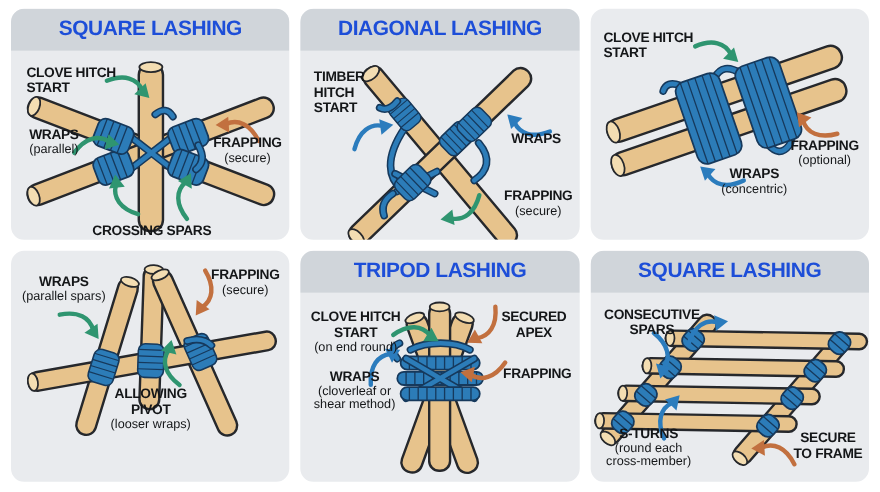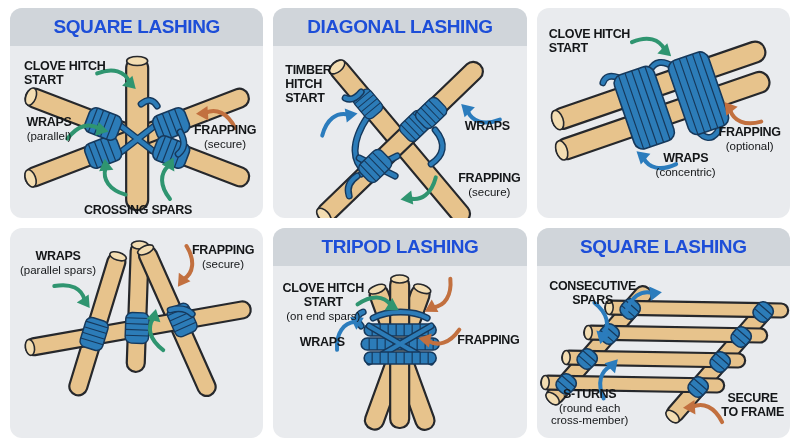--- a/index.html
+++ b/index.html
@@ -222,20 +222,22 @@
       <svg class="arw" style="left:154px;top:24px;transform:rotate(122deg)" viewBox="0 0 44 30">
           <path class="ap" d="M3 25 C 11 9 23 4 34 9" stroke="#c2703f"></path>
           <polygon points="32,2 44,10 31,17" fill="#c2703f"></polygon>
         </svg>
       <svg class="arw" style="left:126px;top:88px;transform:rotate(-80deg)" viewBox="0 0 44 30">
           <path class="ap" d="M3 25 C 11 9 23 4 34 9" stroke="#2f9570"></path>
           <polygon points="32,2 44,10 31,17" fill="#2f9570"></polygon>
         </svg>
       <div class="lbl tc" style="left:4px;top:22px;width:88px"><span class="t">WRAPS</span><span class="sub">(parallel spars)</span></div>
       <div class="lbl tc" style="left:176px;top:16px;width:74px"><span class="t">FRAPPING</span><span class="sub">(secure)</span></div>
+      <div class="lbl tc" style="left:78px;top:124px;width:98px"><span class="t">ALLOWING
+PIVOT</span><span class="sub">(looser wraps)</span></div>
     </div>
   </section>
 
   <section class="panel">
     <header class="panel-header">
       <h2 class="panel-title">TRIPOD LASHING</h2>
     </header>
     <div class="panel-body">
       <svg class="illus" viewBox="0 0 253 172">
         <g transform="rotate(20 127 85)">
@@ -277,22 +279,25 @@
         </svg>
       <svg class="arw" style="left:54px;top:52px;transform:rotate(-30deg)" viewBox="0 0 44 30">
           <path class="ap" d="M3 25 C 11 9 23 4 34 9" stroke="#2b7cbd"></path>
           <polygon points="32,2 44,10 31,17" fill="#2b7cbd"></polygon>
         </svg>
       <svg class="arw" style="left:146px;top:56px;transform:rotate(188deg)" viewBox="0 0 44 30">
           <path class="ap" d="M3 25 C 11 9 23 4 34 9" stroke="#c2703f"></path>
           <polygon points="32,2 44,10 31,17" fill="#c2703f"></polygon>
         </svg>
       <div class="lbl tc" style="left:6px;top:16px;width:88px"><span class="t">CLOVE HITCH
-START</span><span class="sub">(on end spars)</span></div>
-      <div class="lbl tc" style="left:2px;top:70px;width:94px"><span class="t">WRAPS</span></div>
+START</span><span class="sub">(on end round)</span></div>
+      <div class="lbl tc" style="left:178px;top:16px;width:68px"><span class="t">SECURED
+APEX</span></div>
+      <div class="lbl tc" style="left:2px;top:70px;width:94px"><span class="t">WRAPS</span><span class="sub">(cloverleaf or
+shear method)</span></div>
       <div class="lbl" style="left:184px;top:68px;width:68px"><span class="t">FRAPPING</span></div>
     </div>
   </section>
 
   <section class="panel">
     <header class="panel-header">
       <h2 class="panel-title">SQUARE LASHING</h2>
     </header>
     <div class="panel-body">
       <svg class="illus" viewBox="0 0 253 172">

